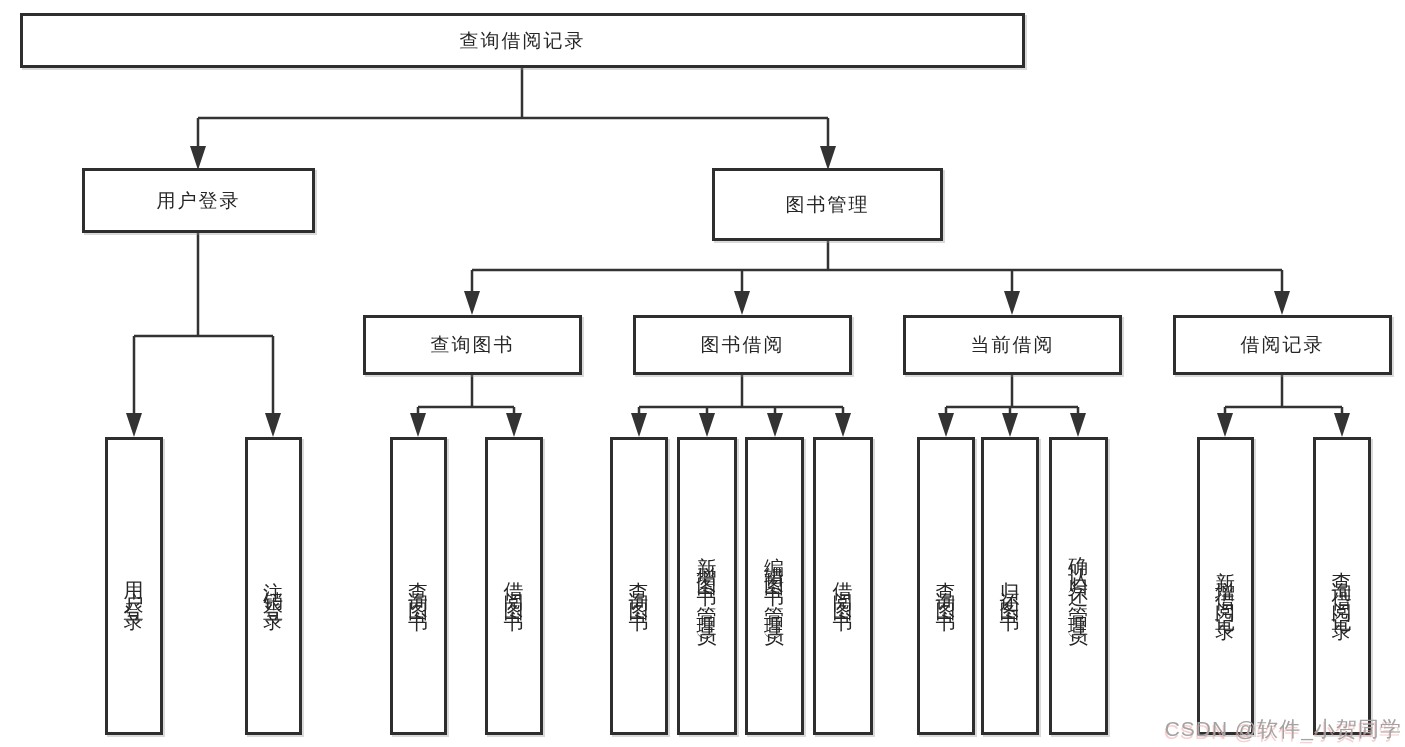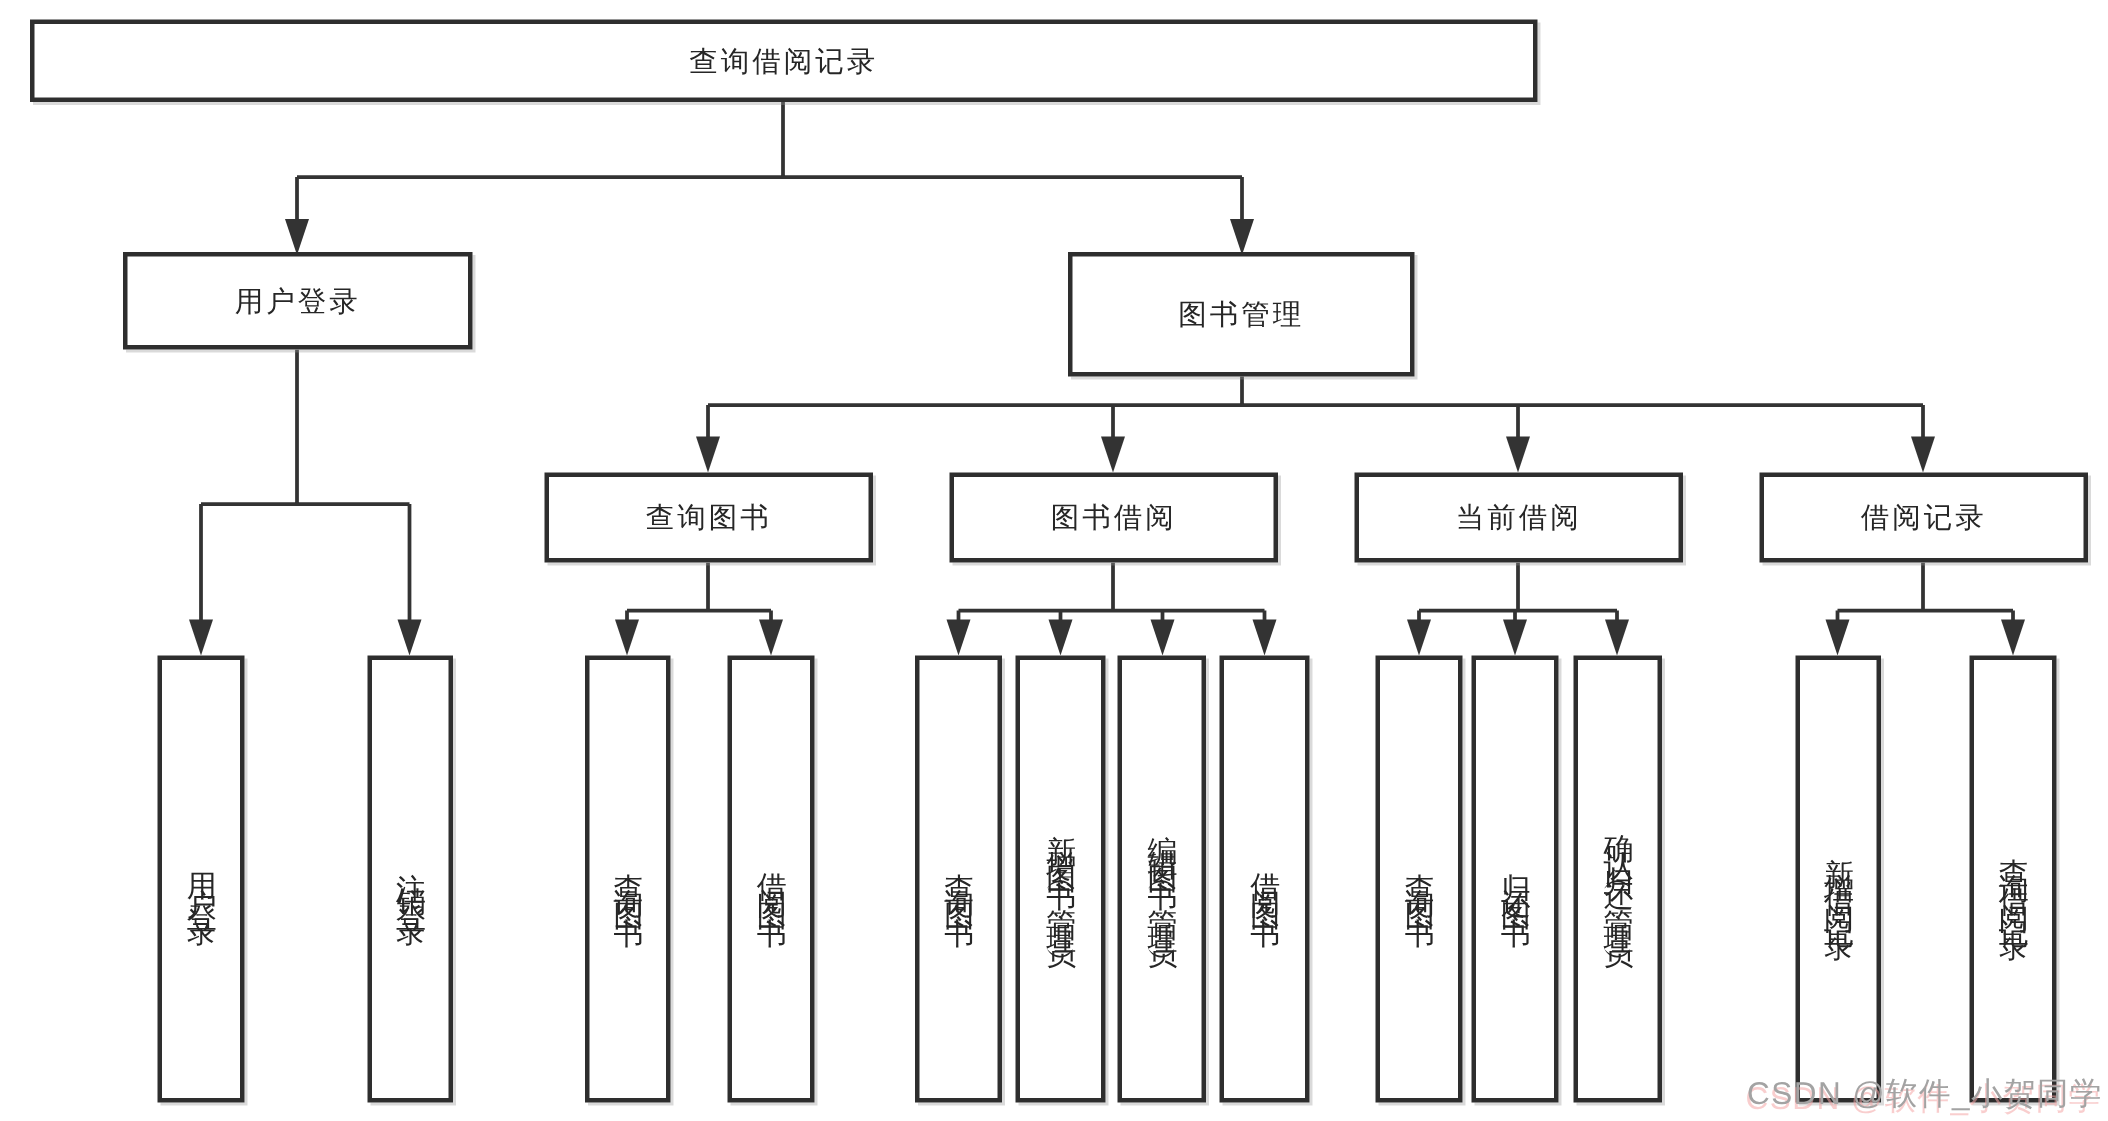--- a/index.html
+++ b/index.html
@@ -83,21 +83,21 @@
       <polygon points="1002,413 1018,413 1010,437"></polygon>
       <polygon points="1070,413 1086,413 1078,437"></polygon>
       <polygon points="1217,413 1233,413 1225,437"></polygon>
       <polygon points="1334,413 1350,413 1342,437"></polygon>
     </g>
   </svg>
 
   <div class="box" style="left:20px;top:13px;width:1005px;height:55px;">查询借阅记录</div>
 
   <div class="box" style="left:82px;top:168px;width:233px;height:65px;">用户登录</div>
-  <div class="box" style="left:712px;top:168px;width:231px;height:83px;text-align:right;">图书管理</div>
+  <div class="box" style="left:712px;top:168px;width:231px;height:73px;text-align:right;">图书管理</div>
 
   <div class="box" style="left:363px;top:315px;width:219px;height:60px;">查询图书</div>
   <div class="box" style="left:633px;top:315px;width:219px;height:60px;text-align:center;">图书借阅</div>
   <div class="box" style="left:1173px;top:315px;width:219px;height:60px;">借阅记录</div>
   <div class="box" style="left:903px;top:315px;width:219px;height:60px;">当前借阅</div>
 
   <div class="box vbox" style="left:105px;top:437px;width:58px;height:298px;">
     <span class="vtext">用户登录</span>
   </div>
   <div class="box vbox" style="left:245px;top:437px;width:57px;height:298px;">

